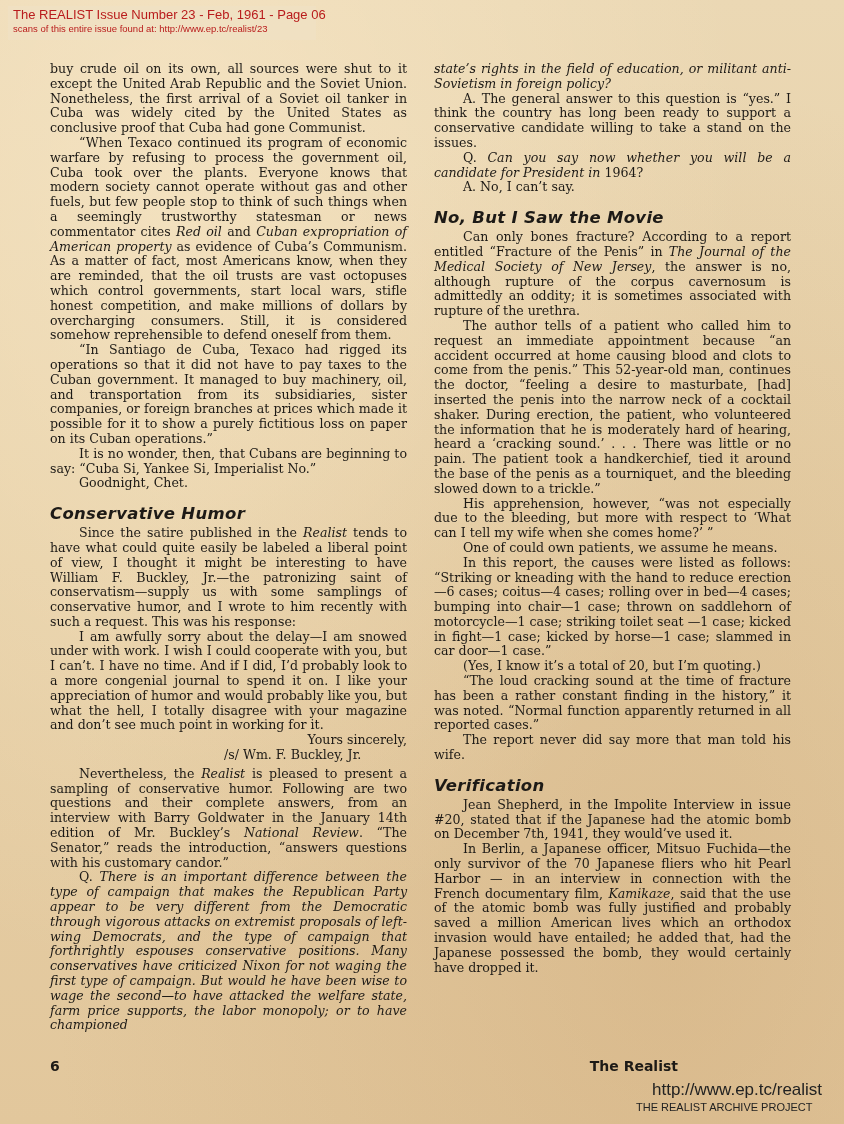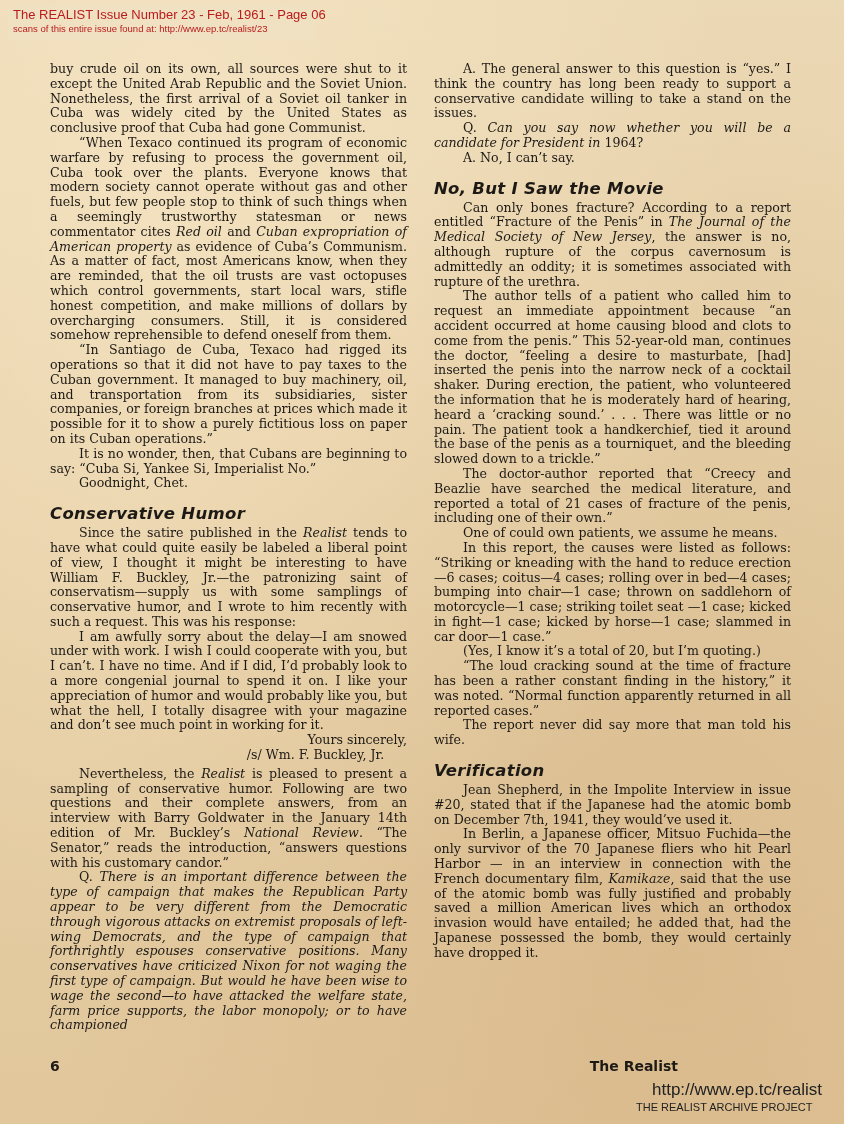--- a/index.html
+++ b/index.html
@@ -32,21 +32,21 @@
   .col p.ind { text-indent: 29px; }
   .col em { font-style: italic; }
   .col .ital { font-style: italic; }
   .section-title {
     font-family: "DejaVu Sans", "Liberation Sans", sans-serif;
     font-weight: bold; font-style: italic; font-size: 16.5px; line-height: 22px;
     margin: 12px 0 1px 0; letter-spacing: 0.3px; text-align: left;
   }
   .signoff { text-align: left; }
   .sig1 { padding-left: 206px; text-align: right; }
-  .sig2 { padding-left: 174px; text-align: center; }
+  .sig2 { padding-left: 174px; text-align: left; }
   .salutation { margin-top: 3px !important; }
   .page-number {
     position: absolute; left: 50px; top: 1058px;
     font-family: "DejaVu Sans", sans-serif; font-weight: bold; font-size: 14px;
   }
   .footer-brand {
     position: absolute; right: 166px; top: 1058px;
     font-family: "DejaVu Sans", sans-serif; font-weight: bold; font-size: 14px;
   }
   .footer-url {
@@ -76,28 +76,29 @@
   <div class="section-title">Conservative Humor</div>
   <p class="ind"><span>Since the satire published in the </span><em>Realist</em><span> tends to have what could quite easily be labeled a liberal point of view, I thought it might be interesting to have William F. Buckley, Jr.—the patronizing saint of conservatism—supply us with some samplings of conservative humor, and I wrote to him recently with such a request. This was his response:</span></p>
   <p class="ind">I am awfully sorry about the delay—I am snowed under with work. I wish I could cooperate with you, but I can’t. I have no time. And if I did, I’d probably look to a more congenial journal to spend it on. I like your appreciation of humor and would probably like you, but what the hell, I totally disagree with your magazine and don’t see much point in working for it.</p>
   <p class="sig1">Yours sincerely,</p>
   <p class="sig2">/s/ Wm. F. Buckley, Jr.</p>
   <p class="ind" style="margin-top:4px"><span>Nevertheless, the </span><em>Realist</em><span> is pleased to present a sampling of conservative humor. Following are two questions and their complete answers, from an interview with Barry Goldwater in the January 14th edition of Mr. Buckley’s </span><em>National Review</em><span>. “The Senator,” reads the introduction, “answers questions with his customary candor.”</span></p>
   <p class="ind"><span>Q. </span><em>There is an important difference between the type of campaign that makes the Republican Party appear to be very different from the Democratic through vigorous attacks on extremist proposals of left-wing Democrats, and the type of campaign that forthrightly espouses conservative positions. Many conservatives have criticized Nixon for not waging the first type of campaign. But would he have been wise to wage the second—to have attacked the welfare state, farm price supports, the labor monopoly; or to have championed</em></p>
 </div>
 
 <div class="col right">
+  <p class="ital">state’s rights in the field of education, or militant anti-Sovietism in foreign policy?</p>
   <p class="ind">A. The general answer to this question is “yes.” I think the country has long been ready to support a conservative candidate willing to take a stand on the issues.</p>
   <p class="ind"><span>Q. </span><em>Can you say now whether you will be a candidate for President in </em><span>1964?</span></p>
   <p class="ind">A. No, I can’t say.</p>
 
   <div class="section-title">No, But I Saw the Movie</div>
   <p class="ind"><span>Can only bones fracture? According to a report entitled “Fracture of the Penis” in </span><em>The Journal of the Medical Society of New Jersey</em><span>, the answer is no, although rupture of the corpus cavernosum is admittedly an oddity; it is sometimes associated with rupture of the urethra.</span></p>
   <p class="ind">The author tells of a patient who called him to request an immediate appointment because “an accident occurred at home causing blood and clots to come from the penis.” This 52-year-old man, continues the doctor, “feeling a desire to masturbate, [had] inserted the penis into the narrow neck of a cocktail shaker. During erection, the patient, who volunteered the information that he is moderately hard of hearing, heard a ‘cracking sound.’ . . . There was little or no pain. The patient took a handkerchief, tied it around the base of the penis as a tourniquet, and the bleeding slowed down to a trickle.”</p>
-  <p class="ind">The doctor-author reported that “Creecy and Beazlie have searched the medical literature, and reported a total of 21 cases of fracture of the penis, including one of their own.”</p>
+  <p class="ind">His apprehension, however, “was not especially due to the bleeding, but more with respect to ‘What can I tell my wife when she comes home?’ ”</p>
   <p class="ind">One of could own patients, we assume he means.</p>
   <p class="ind">In this report, the causes were listed as follows: “Striking or kneading with the hand to reduce erection—6 cases; coitus—4 cases; rolling over in bed—4 cases; bumping into chair—1 case; thrown on saddlehorn of motorcycle—1 case; striking toilet seat —1 case; kicked in fight—1 case; kicked by horse—1 case; slammed in car door—1 case.”</p>
   <p class="ind">(Yes, I know it’s a total of 20, but I’m quoting.)</p>
   <p class="ind">“The loud cracking sound at the time of fracture has been a rather constant finding in the history,” it was noted. “Normal function apparently returned in all reported cases.”</p>
   <p class="ind">The report never did say more that man told his wife.</p>
 
   <div class="section-title">Verification</div>
   <p class="ind">Jean Shepherd, in the Impolite Interview in issue #20, stated that if the Japanese had the atomic bomb on December 7th, 1941, they would’ve used it.</p>
   <p class="ind"><span>In Berlin, a Japanese officer, Mitsuo Fuchida—the only survivor of the 70 Japanese fliers who hit Pearl Harbor — in an interview in connection with the French documentary film, </span><em>Kamikaze</em><span>, said that the use of the atomic bomb was fully justified and probably saved a million American lives which an orthodox invasion would have entailed; he added that, had the Japanese possessed the bomb, they would certainly have dropped it.</span></p>
 </div>

